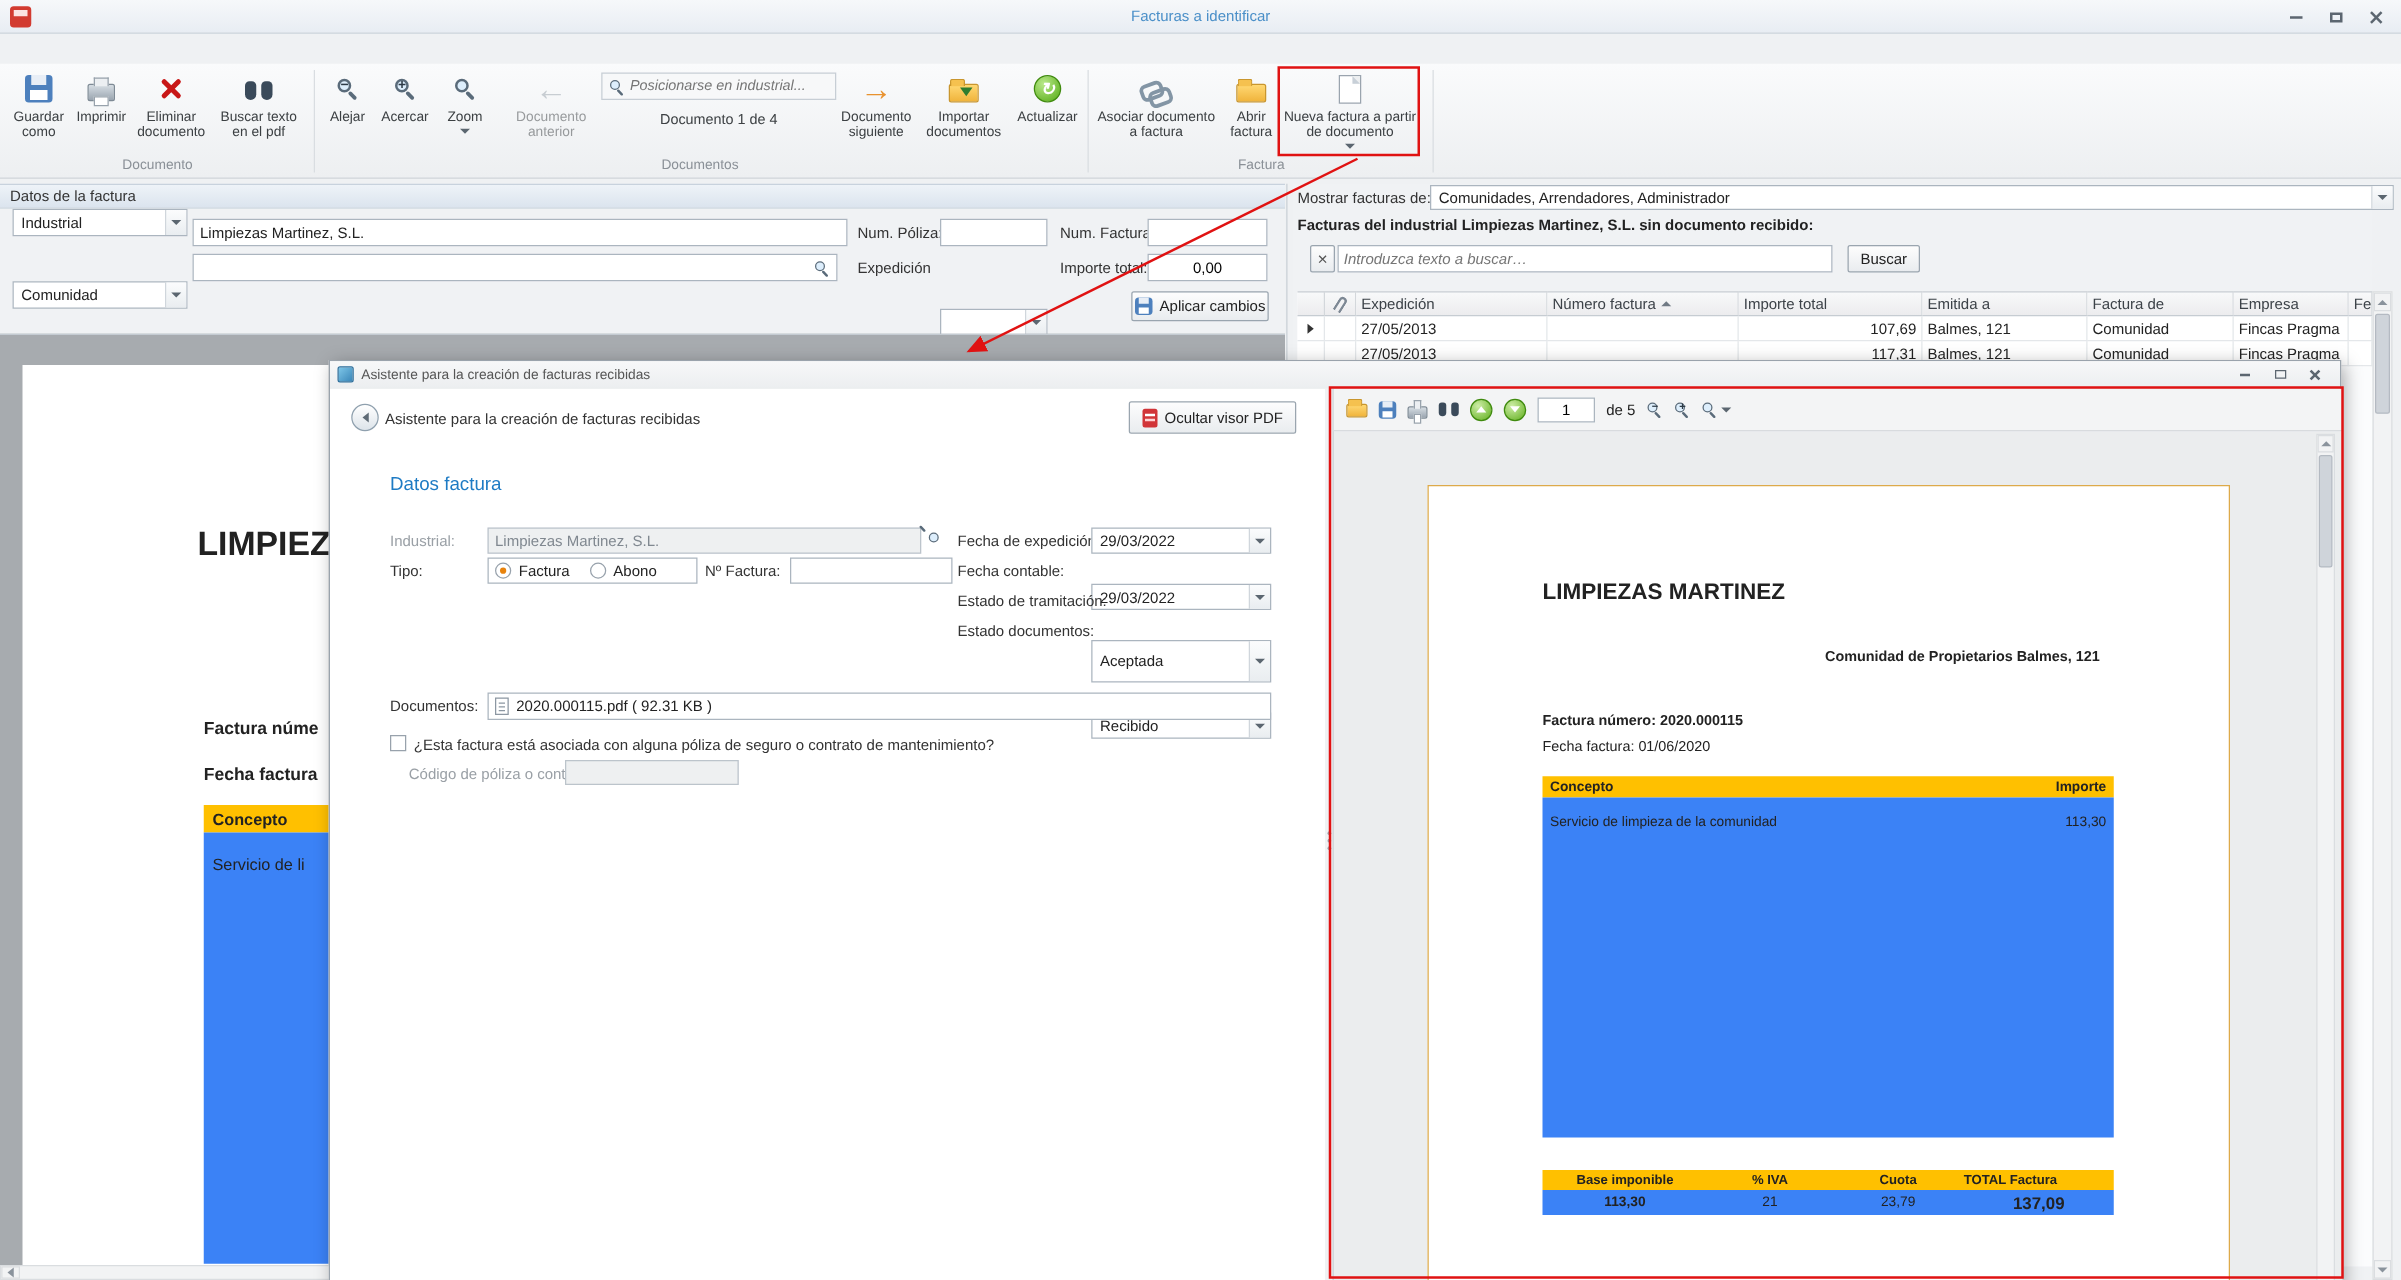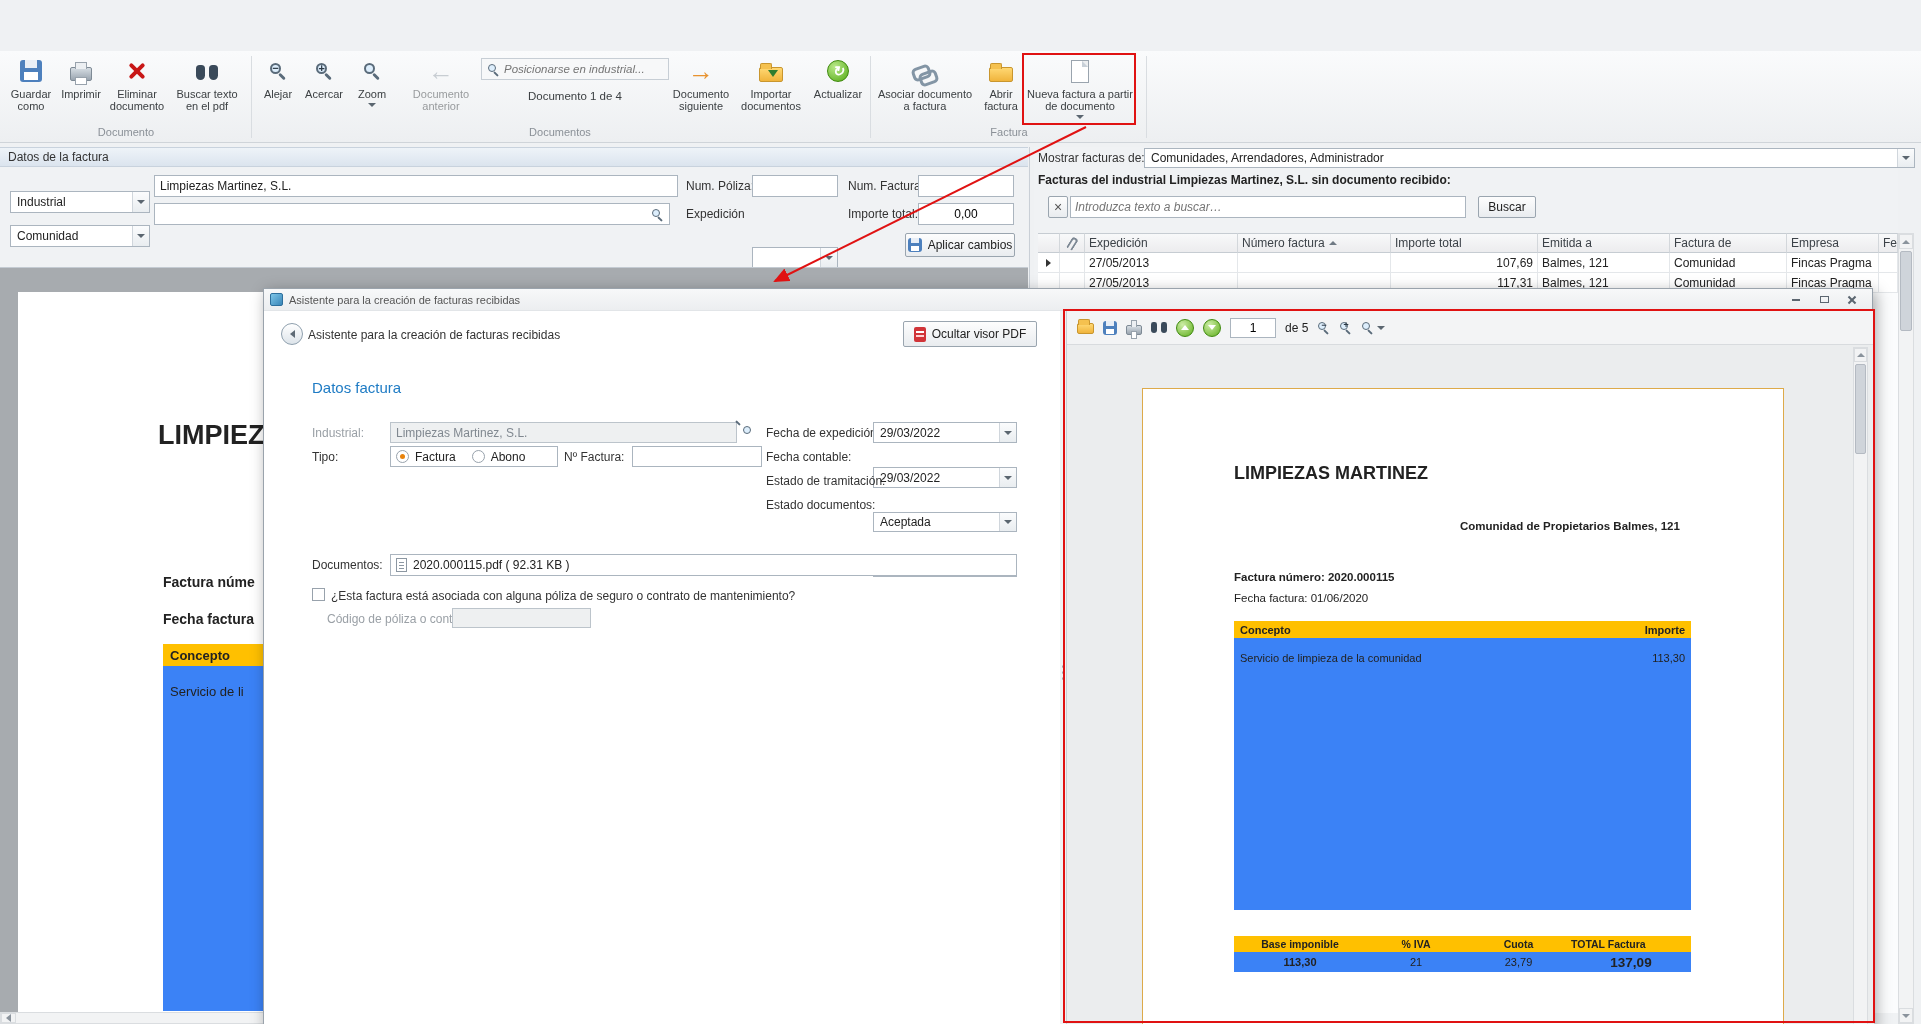--- a/index.html
+++ b/index.html
@@ -152,20 +152,35 @@
 
 
 .workspace{left:0;top:267px;width:1028px;height:757px;background:#a7abaf;border-top:1px solid #c4cbd2}
 .bgpage{position:absolute;left:18px;top:24px;width:245px;height:731px;background:#fff;overflow:hidden}
 </style>
 </head>
 <body>
 
 <div class="app">
 
+  <div class="abs titlebar">
+    <span class="appicon"></span>
+    <div class="title-text">Facturas a identificar</div>
+    <div class="wcgroup">
+      <span class="wcbtn">
+          <i class="bar-min"></i>
+        </span>
+      <span class="wcbtn">
+          <i class="box-max"></i>
+        </span>
+      <span class="wcbtn">
+          <i class="xsm"></i>
+        </span>
+    </div>
+  </div>
 
 
   <div class="abs ribbon">
 
     <div class="rgroup" style="left:2px;width:248px">
       <div class="rbtns">
         <div class="rbtn" style="width:52px">
           <span class="icobox">
               <i class="floppy"></i>
             </span>
@@ -291,21 +306,21 @@
       </div>
       <span class="rgrouplabel">Factura</span>
     </div>
     <i class="rsep" style="left:1146px"></i>
   </div>
 
   <div class="abs panelhdr" style="left:0;top:147px;width:1028px;height:20px">
     <span>Datos de la factura</span>
   </div>
   <div class="abs" style="left:0;top:167px;width:1028px;height:100px;background:#f0f2f4">
-    <div class="abs combo" style="left:10px;top:24px;width:140px">
+    <div class="abs combo" style="left:10px;top:0;width:140px">
       <span class="cv">Industrial</span>
       <span class="dd">
           <i class="tri-down"></i>
         </span>
     </div>
     <div class="abs tfield" style="left:154px;top:8px;width:524px">
       <span>Limpiezas Martinez, S.L.</span>
     </div>
     <span class="abs lbl" style="left:686px;top:12px">Num. Póliza:</span>
     <input class="abs txt" style="left: 752px; top: 8px; width: 86px;">
@@ -500,21 +515,21 @@
       <input class="abs txt" style="left: 368px; top: 135px; width: 130px; height: 21px;">
       <span class="abs lbl" style="left:502px;top:139px">Fecha contable:</span>
       <div class="abs combo" style="left:609px;top:135px;width:144px;height:21px">
         <span class="cv">29/03/2022</span>
         <span class="dd">
             <i class="tri-down"></i>
           </span>
       </div>
 
       <span class="abs lbl" style="left:502px;top:163px">Estado de tramitación:</span>
-      <div class="abs combo" style="left:609px;top:159px;width:144px;height:20px">
+      <div class="abs combo" style="left:609px;top:159px;width:144px;height:34px">
         <span class="cv">Aceptada</span>
         <span class="dd">
             <i class="tri-down"></i>
           </span>
       </div>
       <span class="abs lbl" style="left:502px;top:187px">Estado documentos:</span>
       <div class="abs combo" style="left:609px;top:183px;width:144px;height:21px">
         <span class="cv">Recibido</span>
         <span class="dd">
             <i class="tri-down"></i>

